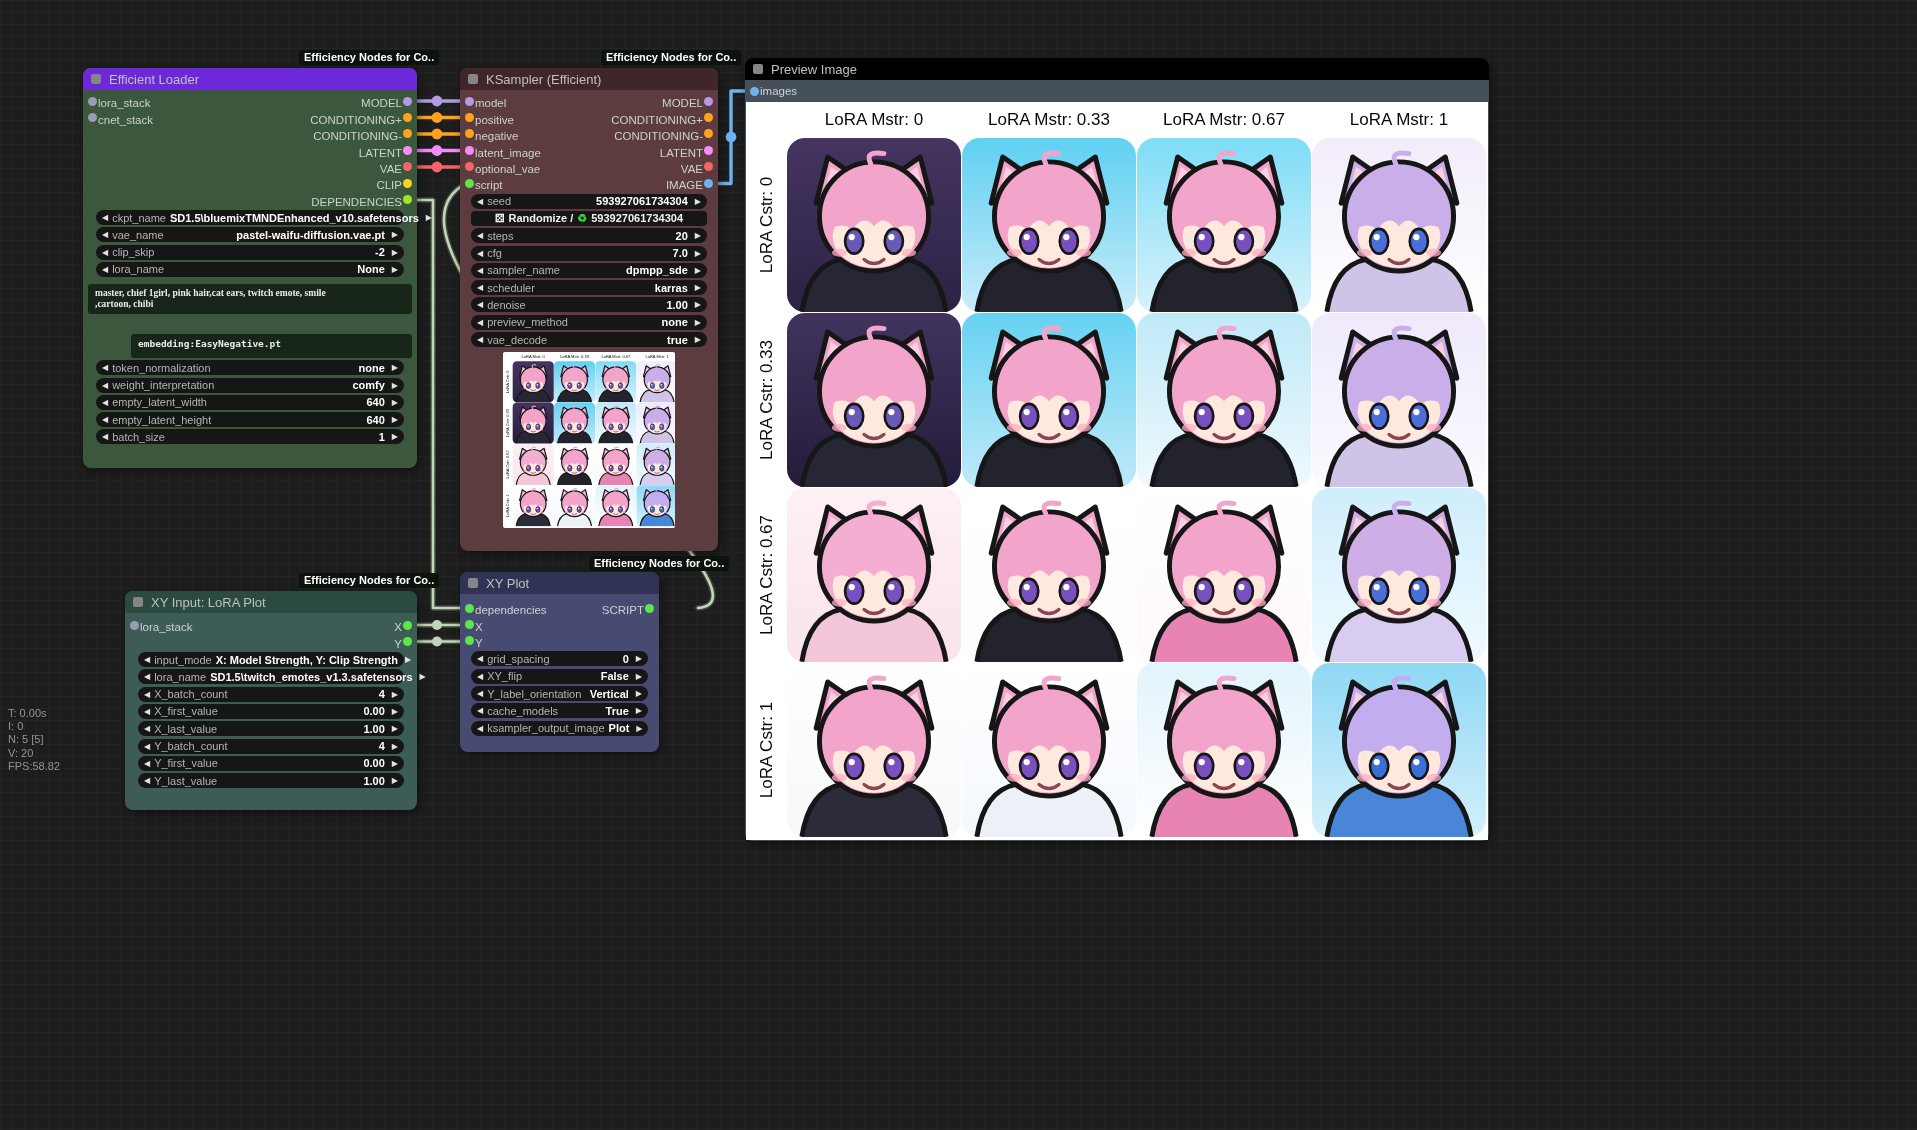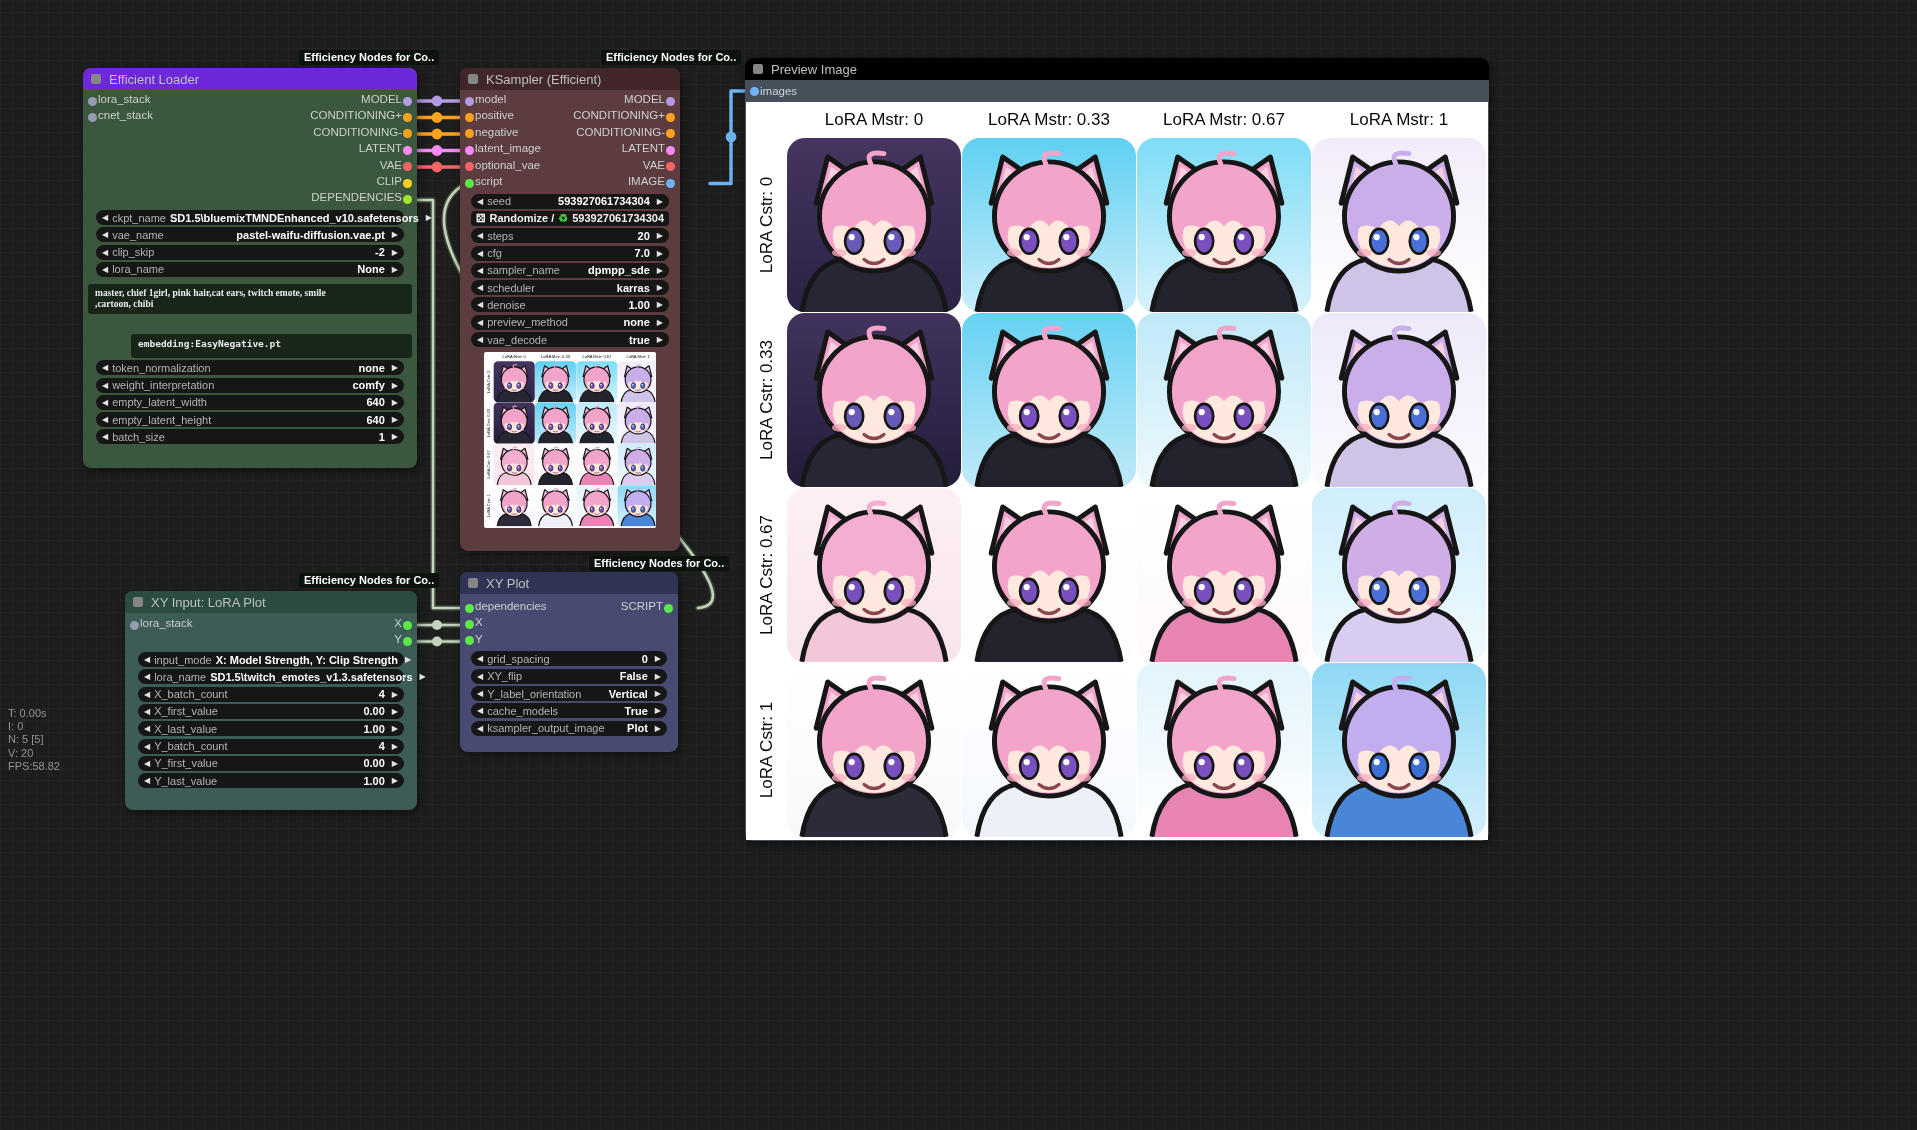--- a/index.html
+++ b/index.html
@@ -10,37 +10,37 @@
   #links{position:absolute;left:0;top:0;z-index:1;pointer-events:none}
   .node{position:absolute;z-index:2;border-radius:8px;box-shadow:2px 3px 10px rgba(0,0,0,.45)}
   .titlebar{height:22px;border-radius:8px 8px 0 0;display:flex;align-items:center;padding:0 8px;gap:8px}
   .tsq{width:10px;height:10px;background:#858585;border-radius:2px;flex:0 0 auto}
   .ttl{font-size:13px;color:#bcc2bc;white-space:nowrap}
   .badge{position:absolute;z-index:3;height:15px;background:#0c130c;color:#fff;
     font-size:11px;font-weight:bold;line-height:15px;padding:0 5px;border-radius:3px;white-space:nowrap}
   
   #node-loader{left:83px;top:68px;width:334px;height:400px;background:#3b573e}
   #node-loader .titlebar{background:#6d28d9}
-  #node-ksampler{left:460px;top:68px;width:220px;height:483px;background:#5c3c3e}
+  #node-ksampler{left:460px;top:68px;width:258px;height:483px;background:#5c3c3e}
   #node-ksampler .titlebar{background:#402628}
   #node-xyinput{left:125px;top:591px;width:292px;height:219px;background:#3c5c55}
   #node-xyinput .titlebar{background:#2a4a42}
-  #node-xyplot{left:460px;top:572px;width:218px;height:180px;background:#474b72}
+  #node-xyplot{left:460px;top:572px;width:199px;height:180px;background:#474b72}
   #node-xyplot .titlebar{background:#2f3354}
   #node-preview{left:745px;top:58px;width:744px;height:783px;background:#46505a}
   #node-preview .titlebar{background:#000000;border-radius:8px 8px 0 0}
   #badge-loader{left:299px;top:50px}
   #badge-ksampler{left:601px;top:50px}
   #badge-xyinput{left:299px;top:573px}
   #badge-xyplot{left:589px;top:556px}
   
   .slots{margin-top:3px}
   #node-xyinput .slots{margin-top:4px}
   #node-xyplot .slots{margin-top:6px}
-  .slot-row{position:relative;height:16.4px;display:flex;align-items:flex-start;padding:0 15px}
+  .slot-row{position:relative;height:16.4px;display:flex;align-items:flex-end;padding:0 15px}
   .dot{position:absolute;width:9px;height:9px;border-radius:50%;top:50%;margin-top:-4.5px}
   .dot.in{left:5px}.dot.out{right:5px}
   .slot-lbl{font-size:11.5px;color:#ccd2cc;white-space:nowrap}
   .slot-lbl.in{margin-right:auto}.slot-lbl.out{margin-left:auto}
   
   .widget{height:15px;border-radius:8px;background:#161616;margin:2.3px 13px;display:flex;
     align-items:center;padding:0 6px;font-size:11px;color:#b4b4b4;gap:4px}
   #node-ksampler .widget,#node-xyplot .widget{margin-left:11px;margin-right:11px}
   .warr{font-size:8px;color:#e2e2e2;flex:0 0 auto}
   .wlabel{white-space:nowrap}

